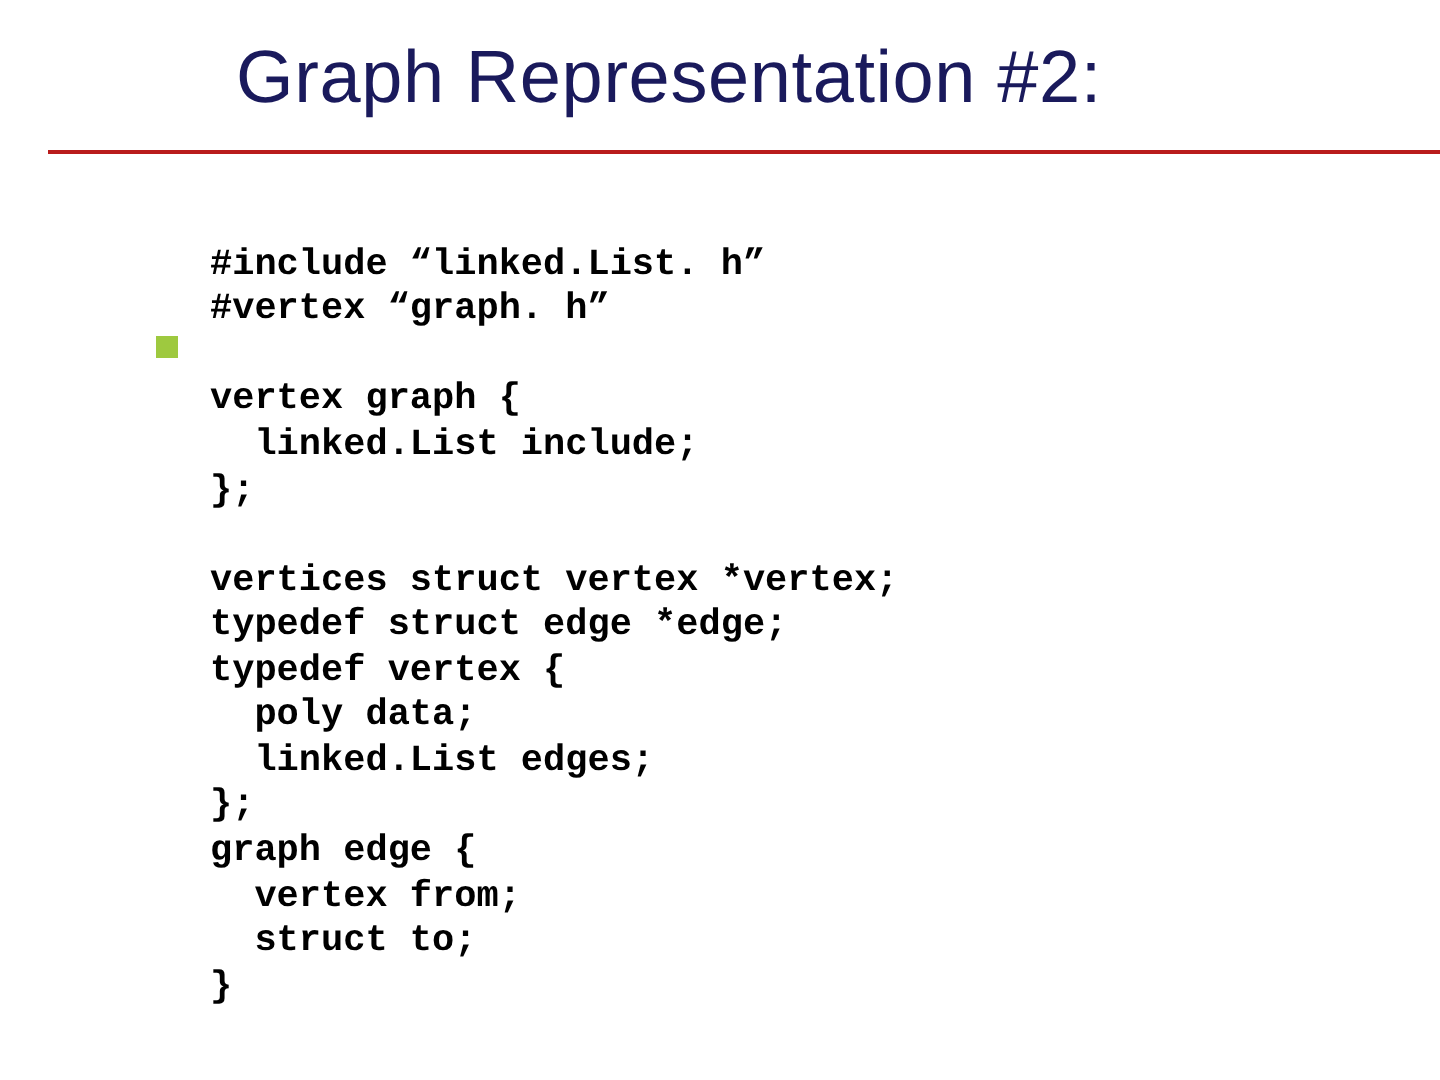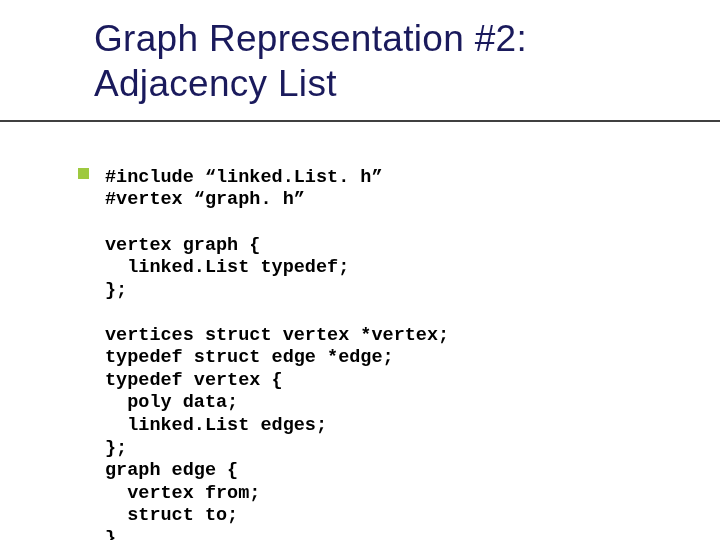--- a/index.html
+++ b/index.html
@@ -14,22 +14,23 @@
       font-family: Verdana, Geneva, sans-serif;
       position: relative;
       overflow: hidden;
     }
     .slide {
       padding: 16px 0 0 0;
     }
     .title-block {
       padding-left: 94px;
       padding-bottom: 14px;
-      border-bottom: 2px solid #404040;
+      border-bottom: 2px solid #b91c1c;
       margin-bottom: 22px;
+      margin-left: 24px;
     }
     .title {
       font-size: 37px;
       font-weight: 400;
       color: #1a1a5c;
       line-height: 1.22;
       letter-spacing: 0.3px;
     }
     .bullet {
       position: absolute;
@@ -48,31 +49,30 @@
       line-height: 1.22;
       white-space: pre;
     }
   </style>
 </head>
 <body>
 
 <div class="slide">
   <div class="title-block">
     <div class="title">Graph Representation #2:</div>
-    <div class="title">Adjacency List</div>
   </div>
 
   <div class="bullet"></div>
 
   <div class="code-block">
 <span>#include “linked.List. h”</span>
 <span>#vertex “graph. h”</span>
 <span></span>
 <span>vertex graph {</span>
-<span>  linked.List typedef;</span>
+<span>  linked.List include;</span>
 <span>};</span>
 <span></span>
 <span>vertices struct vertex *vertex;</span>
 <span>typedef struct edge *edge;</span>
 <span>typedef vertex {</span>
 <span>  poly data;</span>
 <span>  linked.List edges;</span>
 <span>};</span>
 <span>graph edge {</span>
 <span>  vertex from;</span>

